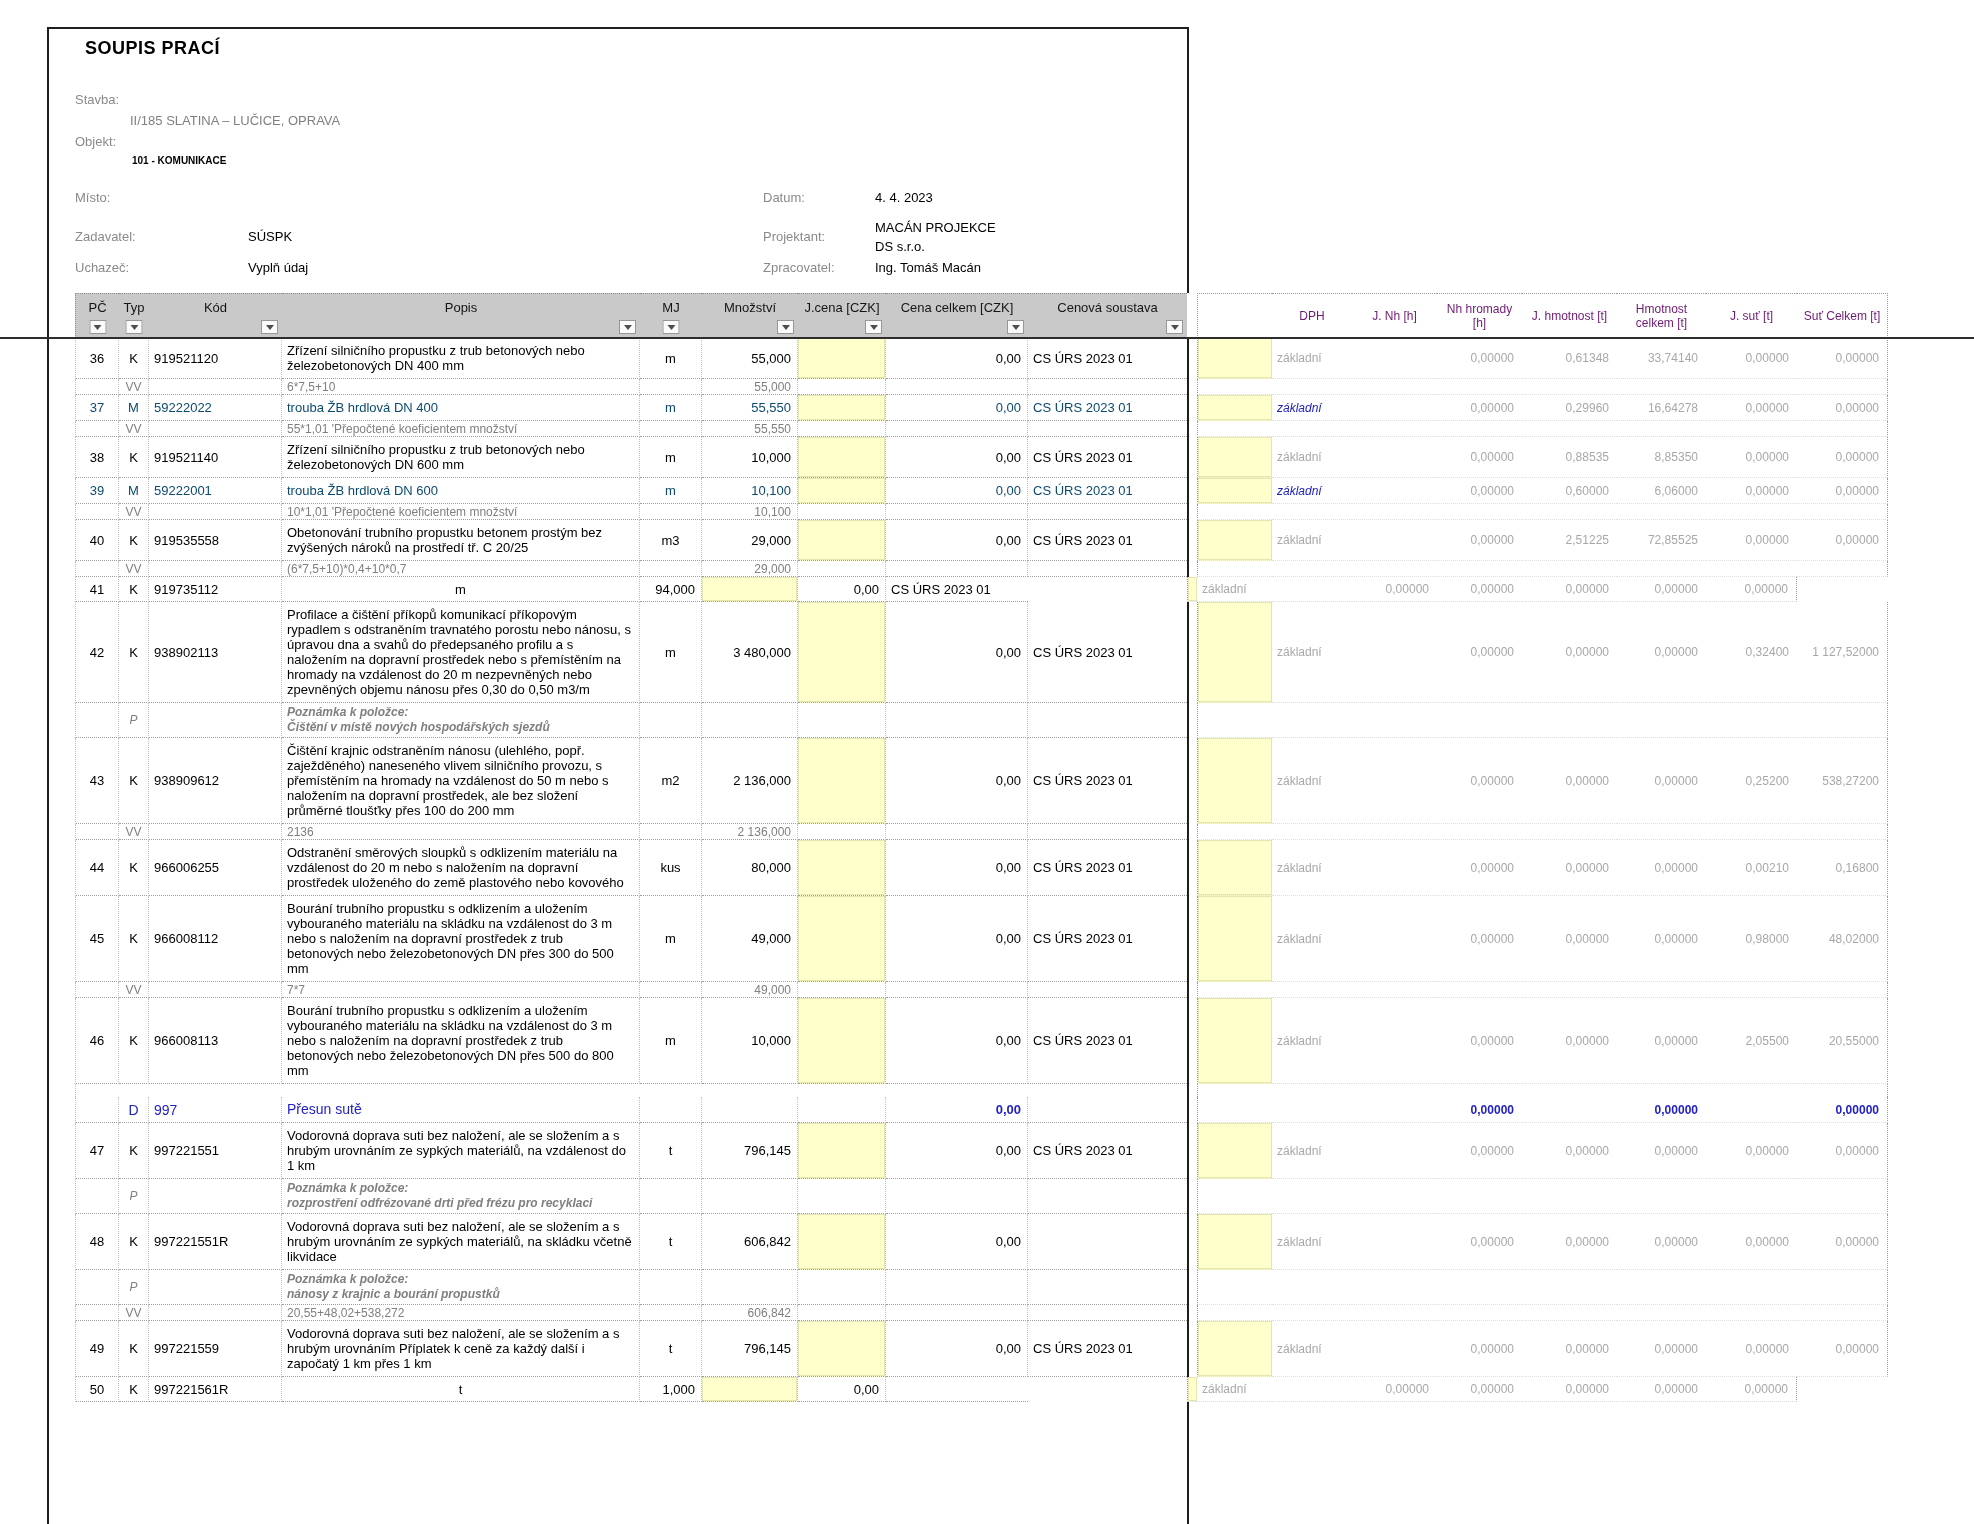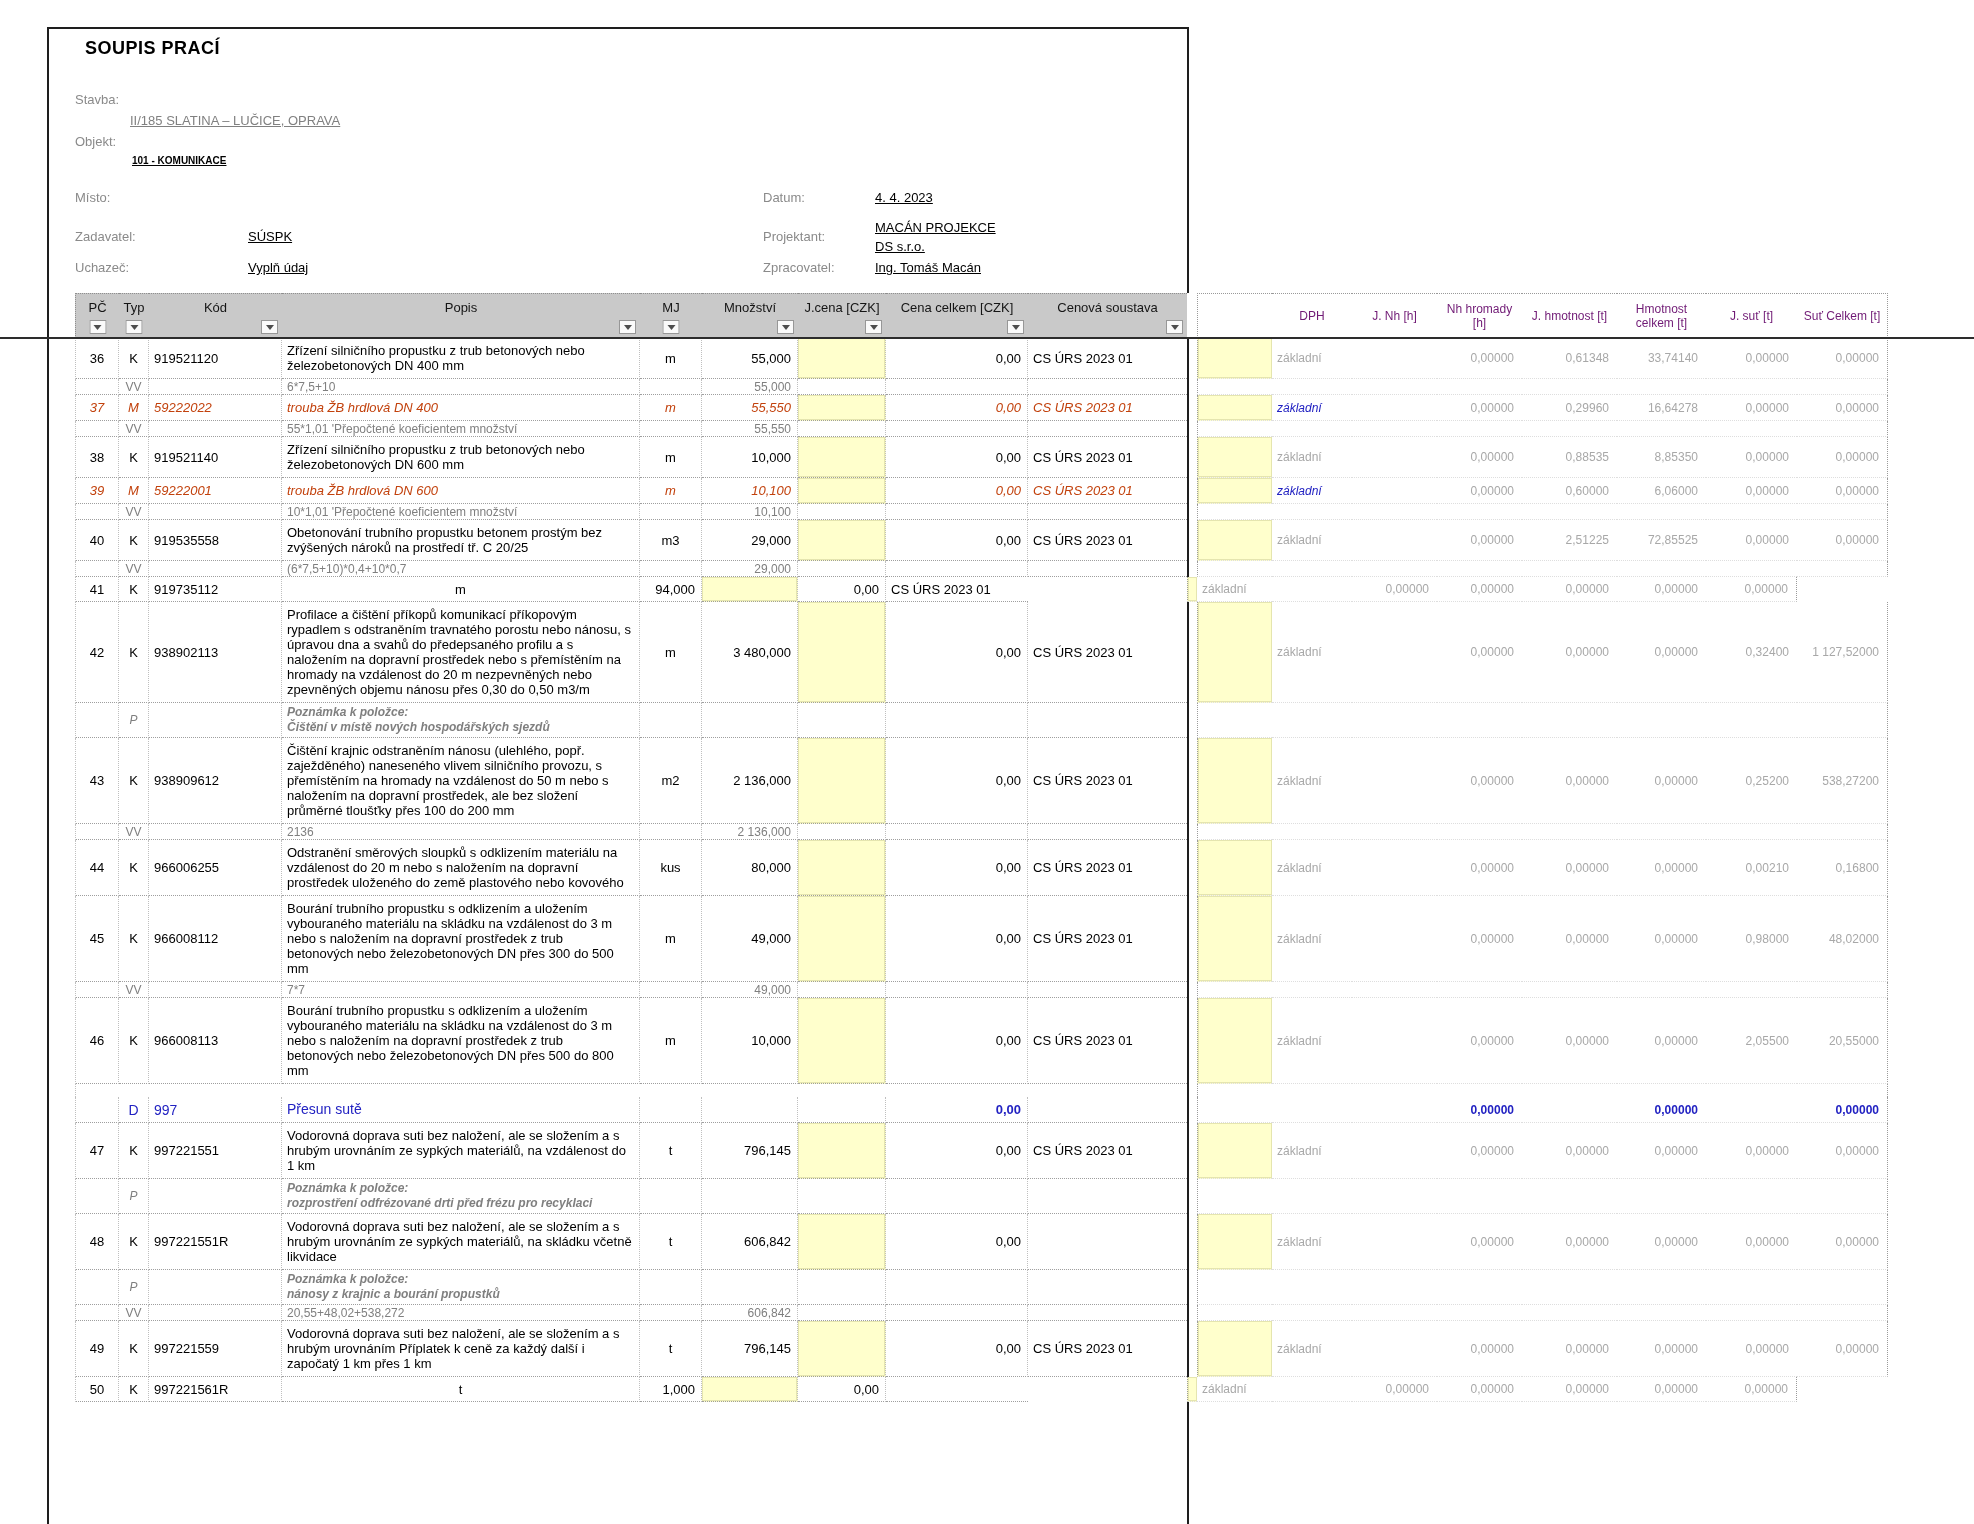--- a/index.html
+++ b/index.html
@@ -9,21 +9,21 @@
 
   
   .b-top{position:absolute;left:47px;top:27px;width:1142px;height:2px;background:#1e1e1e;}
   .b-left{position:absolute;left:47px;top:27px;width:2px;height:1497px;background:#1e1e1e;}
   .b-right{position:absolute;left:1187px;top:27px;width:2px;height:1497px;background:#1e1e1e;}
   .head-rule{position:absolute;left:0;top:337px;width:1974px;height:2px;background:#2d2d2d;}
 
   
   .title{position:absolute;left:85px;top:38px;font-size:18px;font-weight:700;letter-spacing:.5px;}
   .flabel{position:absolute;color:#8a8a8a;font-size:13px;}
-  .fval{position:absolute;color:#000;font-size:13px;text-decoration:underline;}
+  .fval{position:absolute;color:#000;font-size:13px;}
   .fval.grey{color:#808080;}
   .fval.bold{font-weight:700;font-size:10px;}
 
   
   .tbl{position:absolute;left:75px;top:293px;width:1813px;}
   .grid{display:grid;grid-template-columns:44px 30px 133px 358px 62px 96px 88px 142px 159px 10px 75px 80px 85px 85px 95px 89px 91px 91px;}
 
   
   .h-mc{background:#c9c9c9;position:relative;border-top:1px dotted #8f8f8f;font-size:13px;color:#151515;
         display:flex;justify-content:center;align-items:flex-start;padding-top:6px;height:45px;box-sizing:border-box;}
@@ -48,21 +48,21 @@
   .plc.first{border-left:1px dotted #9a9a9a;}
   .plc.last{border-right:1px dotted #9a9a9a;}
   .t-c{justify-content:center;text-align:center;}
   .t-r{justify-content:flex-end;padding-right:6px;text-align:right;}
   .t-l{padding-left:5px;}
   .plc.t-r{padding-right:8px;}
   .ycell{background:#ffffcc;box-shadow:inset 0 0 0 1px rgba(180,180,120,.35);}
   .c-popis{display:block;padding:5px 6px 5px 5px;line-height:15px;}
 
   .row-item .mc{min-height:25px;}
-  .row-m .mc{color:#c2410c;font-style:italic;}
+  .row-m .mc{color:#0c4a6e;}
   .row-m .plc.c-dph{color:#2222c2;font-style:italic;}
 
   .row-vv .mc{min-height:16px;font-size:12px;color:#7f7f7f;}
   .vvt{font-size:11px;}
 
   .row-p .mc{color:#7f7f7f;font-style:italic;font-size:12px;min-height:32px;}
   .row-p .c-popis{padding:2px 6px 2px 5px;line-height:15px;font-weight:bold;}
 
   .row-sec .mc{min-height:26px;color:#2222c2;}
   .sec-big{font-size:14px;}

